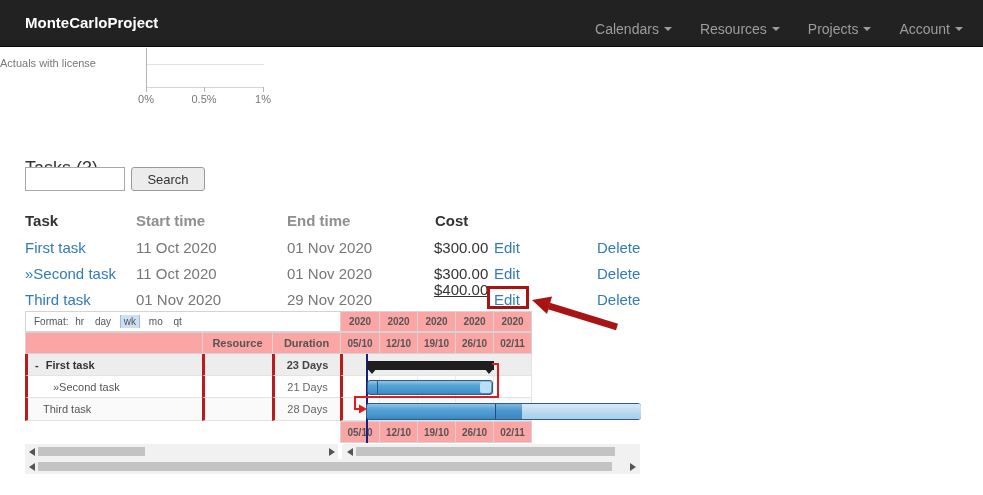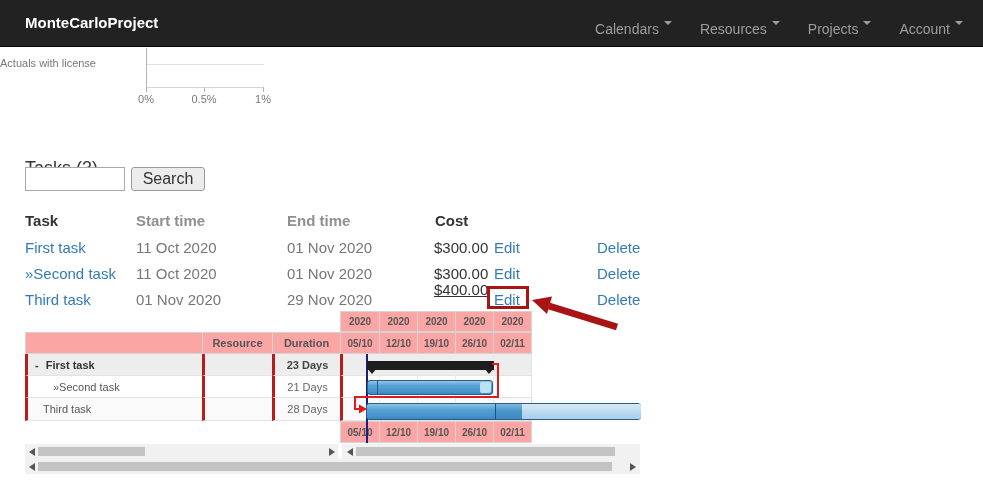--- a/index.html
+++ b/index.html
@@ -5,31 +5,31 @@
   * { margin:0; padding:0; box-sizing:border-box; }
   html,body { width:983px; height:495px; }
   body { font-family:"Liberation Sans", sans-serif; background:#fff; overflow:hidden; }
   .screen { position:relative; width:806px; height:495px; background:#fff; }
   .abs { position:absolute; }
 
   
   .navbar { position:absolute; left:0; top:0; width:983px; height:47px; background:#222; border-bottom:1px solid #080808; }
   .brand { position:absolute; left:25px; top:14px; color:#fff; font-size:15px; font-weight:bold; cursor:pointer; }
   .nav { position:absolute; right:6px; top:0; height:47px; display:flex; align-items:center; }
-  .nav-item { color:#9d9d9d; font-size:14px; padding:0 14px; cursor:pointer; display:flex; white-space:nowrap;margin-top:10px; }
+  .nav-item { color:#9d9d9d; font-size:14px; padding:0 14px; cursor:pointer; display:flex; align-items:center; white-space:nowrap;margin-top:10px; }
   .caret { display:inline-block; width:0; height:0; border-left:4px solid transparent; border-right:4px solid transparent; border-top:4px solid #9d9d9d; margin-left:5px; }
 
   
   .mc-label { position:absolute; left:0px; top:57px; width:136px; text-align:left; font-size:11px; color:#777; }
   .mc-tick-label { position:absolute; top:93px; width:40px; text-align:center; font-size:11px; color:#777; }
 
   
   .h1 { position:absolute; left:25px; top:129px; font-size:18px; font-weight:400; color:#333;margin-top:29px; }
   .search-input { position:absolute; left:25px; top:167px; width:100px; height:24px; border:1px solid #a9a9a9; background:#fff; font-size:13px; padding:0 4px; }
-  .search-btn { position:absolute; left:131px; top:167px; width:74px; height:24px; background:#ececec; border:1px solid #9b9b9b; border-radius:3px; font-size:16px; color:#333; font-family:"Liberation Sans",sans-serif; cursor:pointer; }
+  .search-btn { position:absolute; left:131px; top:167px; width:74px; height:24px; background:#ececec; border:1px solid #9b9b9b; border-radius:3px; font-size:13px; color:#333; font-family:"Liberation Sans",sans-serif; cursor:pointer; }
 
   
   .cell { position:absolute; font-size:15px; line-height:19px; white-space:nowrap; }
   .th-dark { color:#333; font-weight:bold; }
   .th-gray { color:#8f8f8f; font-weight:bold; cursor:pointer; }
   .link { color:#337ab7; cursor:pointer; text-decoration:none; }
   .date-txt { color:#777; }
   .cost-txt { color:#333; }
 
   
@@ -124,20 +124,29 @@
     <a class="cell link" style="left:25px; top:290px;">Third task</a>
     <div class="cell date-txt" style="left:136px; top:290px;">01 Nov 2020</div>
     <div class="cell date-txt" style="left:287px; top:290px;">29 Nov 2020</div>
     <div class="cell cost-txt" style="left:434px; top:280px;text-decoration:underline;">$400.00</div>
     <a class="cell link" style="left:494px; top:290px;">Edit</a>
     <a class="cell link" style="left:597px; top:290px;">Delete</a>
   </div>
 
   <div class="gantt">
 
+    <div class="fmt-bar">
+      <span style="margin-left:8px;">Format:</span>
+      <span class="fmt-opt">hr</span>
+      <span class="fmt-opt">day</span>
+      <span class="fmt-opt fmt-sel">wk</span>
+      
+      <span class="fmt-opt">mo</span>
+      <span class="fmt-opt">qt</span>
+    </div>
     <div class="g-hcell g-year" style="left:315px; top:0; width:39px; height:21px;">2020</div>
     <div class="g-hcell g-year" style="left:354px; top:0; width:38px; height:21px;">2020</div>
     <div class="g-hcell g-year" style="left:392px; top:0; width:38px; height:21px;">2020</div>
     <div class="g-hcell g-year" style="left:430px; top:0; width:38px; height:21px;">2020</div>
     <div class="g-hcell g-year last" style="left:468px; top:0; width:39px; height:21px;">2020</div>
 
     <div class="g-hcell" style="left:0; top:21px; width:177px; height:22px;"></div>
     <div class="g-hcell" style="left:177px; top:21px; width:70px; height:22px; line-height:21px;">Resource</div>
     <div class="g-hcell" style="left:247px; top:21px; width:68px; height:22px; line-height:21px;">Duration</div>
     <div class="g-hcell g-week" style="left:315px; top:21px; width:39px; height:22px;">05/10</div>

